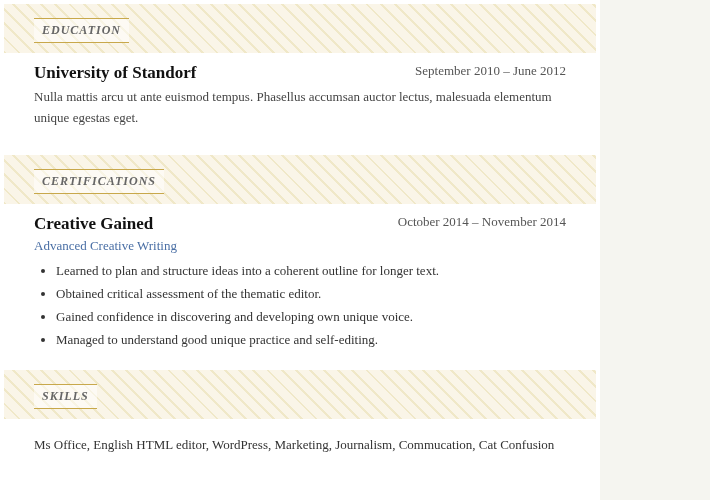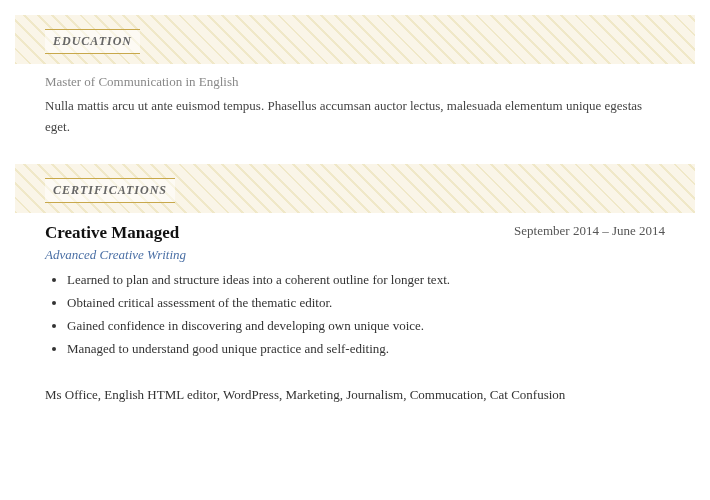--- a/index.html
+++ b/index.html
@@ -12,23 +12,23 @@
       font-family: Georgia, 'Times New Roman', serif;
       background: #f5f5f0;
       width: 710px;
       min-height: 500px;
       color: #333;
       font-size: 14px;
     }
 
     .page {
       background: #fff;
-      width: 710px;
+      width: 600px;
       min-height: 500px;
-      padding: 15px;
+      padding: 4px;
     }
 
     .section {
       padding: 0 30px 18px 30px;
     }
 
     .section-header {
       position: relative;
       padding: 14px 0 10px 0;
       margin-bottom: 10px;
@@ -99,21 +99,20 @@
       line-height: 1.6;
       margin-bottom: 8px;
     }
 
     .entry-link {
       color: #4a6fa5;
       font-size: 13px;
       text-decoration: none;
       display: block;
       margin-bottom: 6px;
-      font-style: italic;
     }
 
     .bullet-list {
       list-style: disc;
       padding-left: 22px;
       font-size: 13px;
       color: #333;
       line-height: 1.7;
     }
 
@@ -132,39 +131,46 @@
 </head>
 <body>
 
 <div class="page">
 
   <div class="section">
     <div class="section-header">
       <div class="section-header-bg"></div>
       <span class="section-header-title">EDUCATION</span>
     </div>
-    <div class="entry-subtitle">Master of Communication in English</div>
+    <div class="entry-header">
+      <span class="entry-title">University of Standorf</span>
+      <span class="entry-date">September 2010 – June 2012</span>
+    </div>
     <div class="entry-description">Nulla mattis arcu ut ante euismod tempus. Phasellus accumsan auctor lectus, malesuada elementum unique egestas eget.</div>
   </div>
 
   <div class="section">
     <div class="section-header">
       <div class="section-header-bg"></div>
       <span class="section-header-title">CERTIFICATIONS</span>
     </div>
     <div class="entry-header">
-      <span class="entry-title">Creative Managed</span>
-      <span class="entry-date">September 2014 – June 2014</span>
+      <span class="entry-title">Creative Gained</span>
+      <span class="entry-date">October 2014 – November 2014</span>
     </div>
     <a class="entry-link" href="#">Advanced Creative Writing</a>
     <ul class="bullet-list">
     <li>Learned to plan and structure ideas into a coherent outline for longer text.</li>
         <li>Obtained critical assessment of the thematic editor.</li>
         <li>Gained confidence in discovering and developing own unique voice.</li>
         <li>Managed to understand good unique practice and self-editing.</li>
       </ul>
   </div>
 
   <div class="section">
+    <div class="section-header">
+      <div class="section-header-bg"></div>
+      <span class="section-header-title">SKILLS</span>
+    </div>
     <div class="skills-text">Ms Office, English HTML editor, WordPress, Marketing, Journalism, Commucation, Cat Confusion</div>
   </div>
 
 </div>
 
 </body></html>

